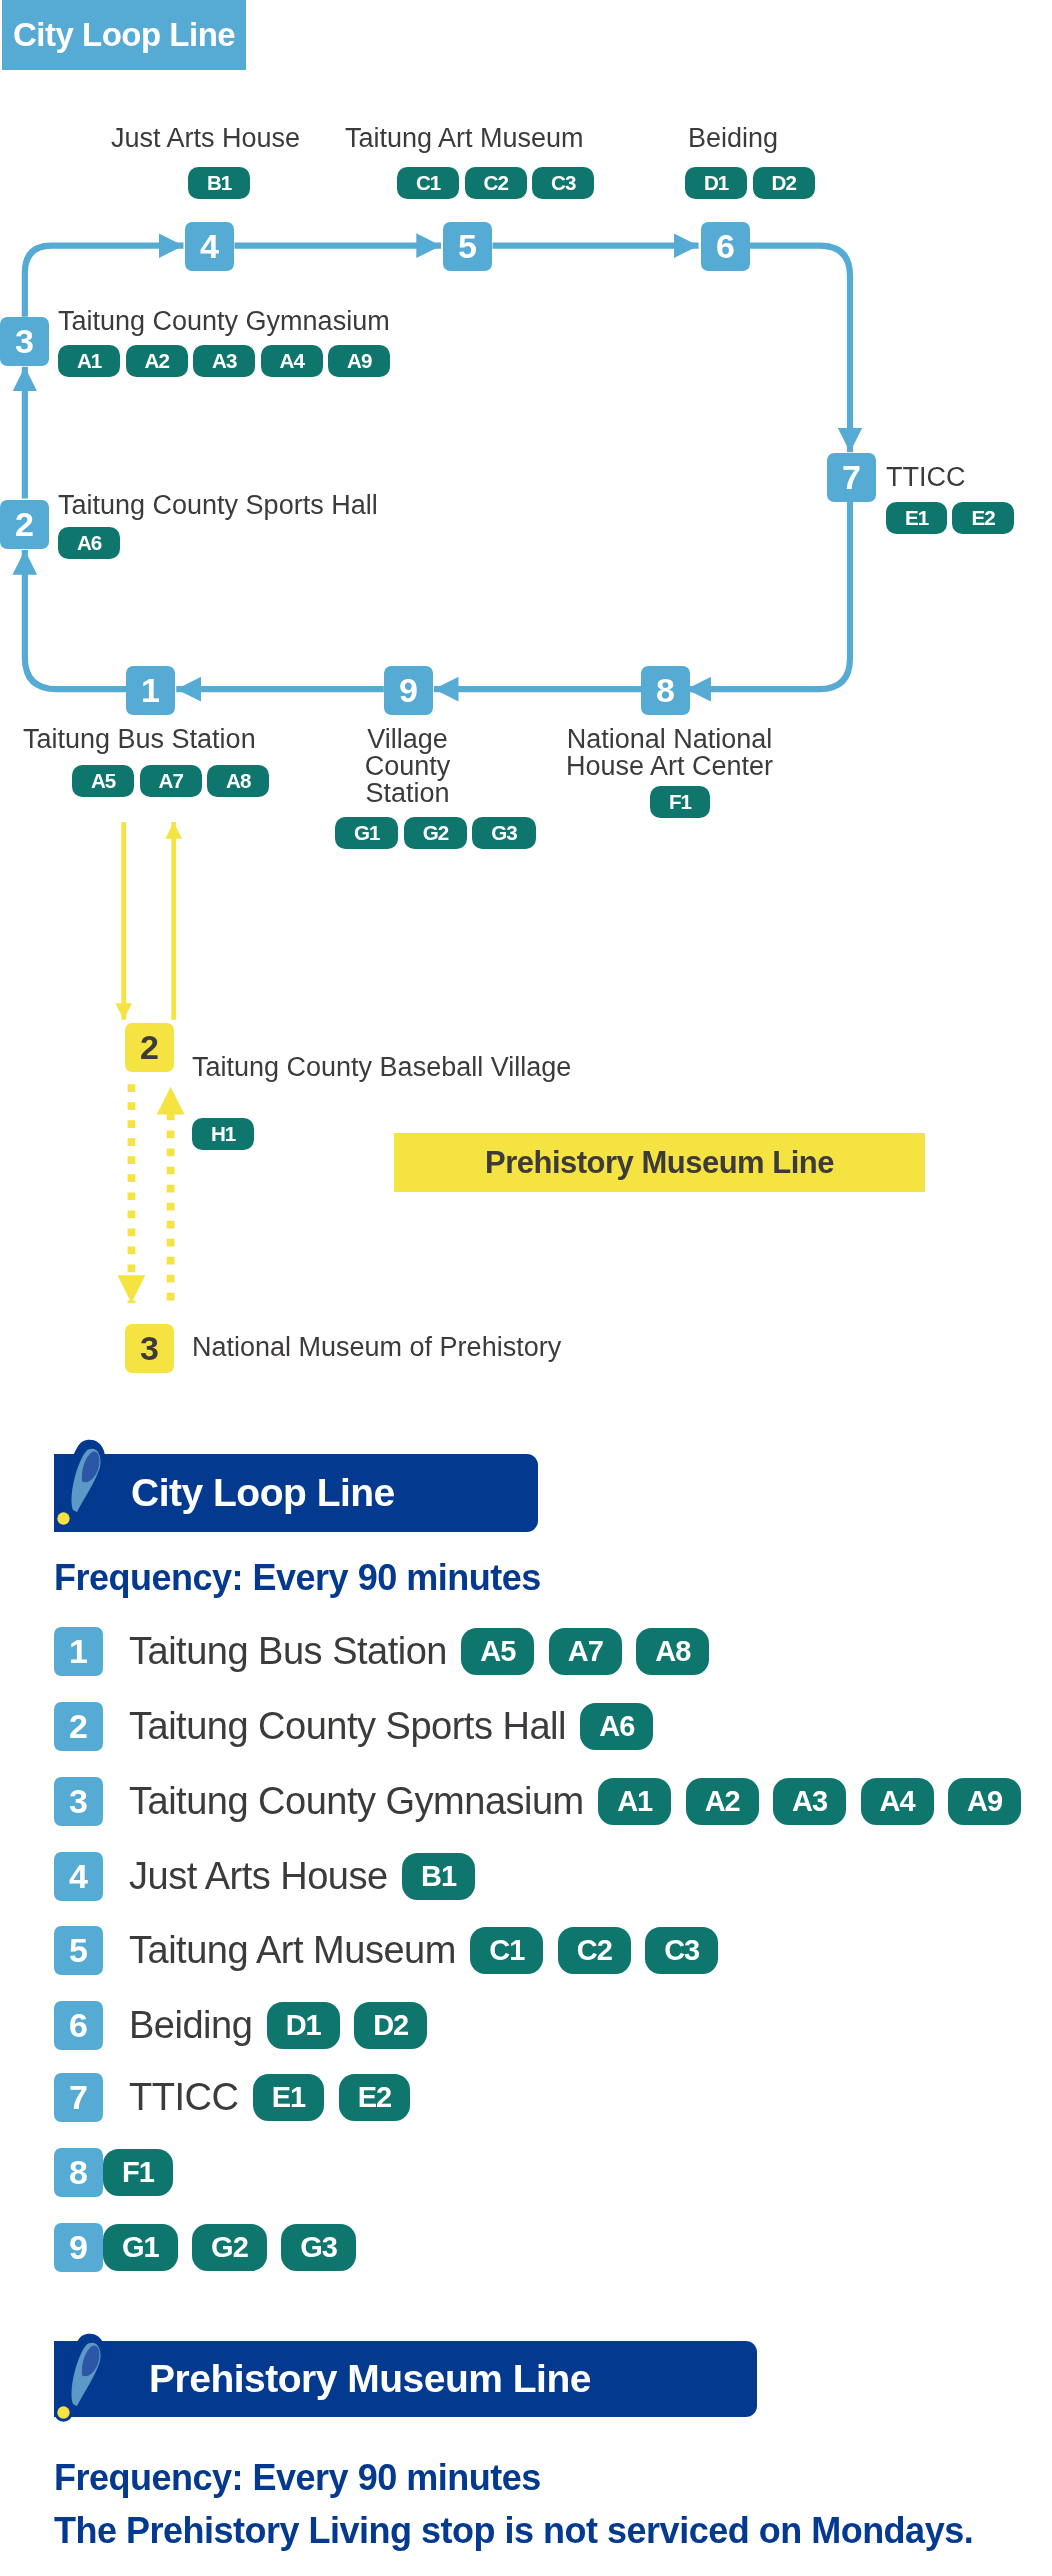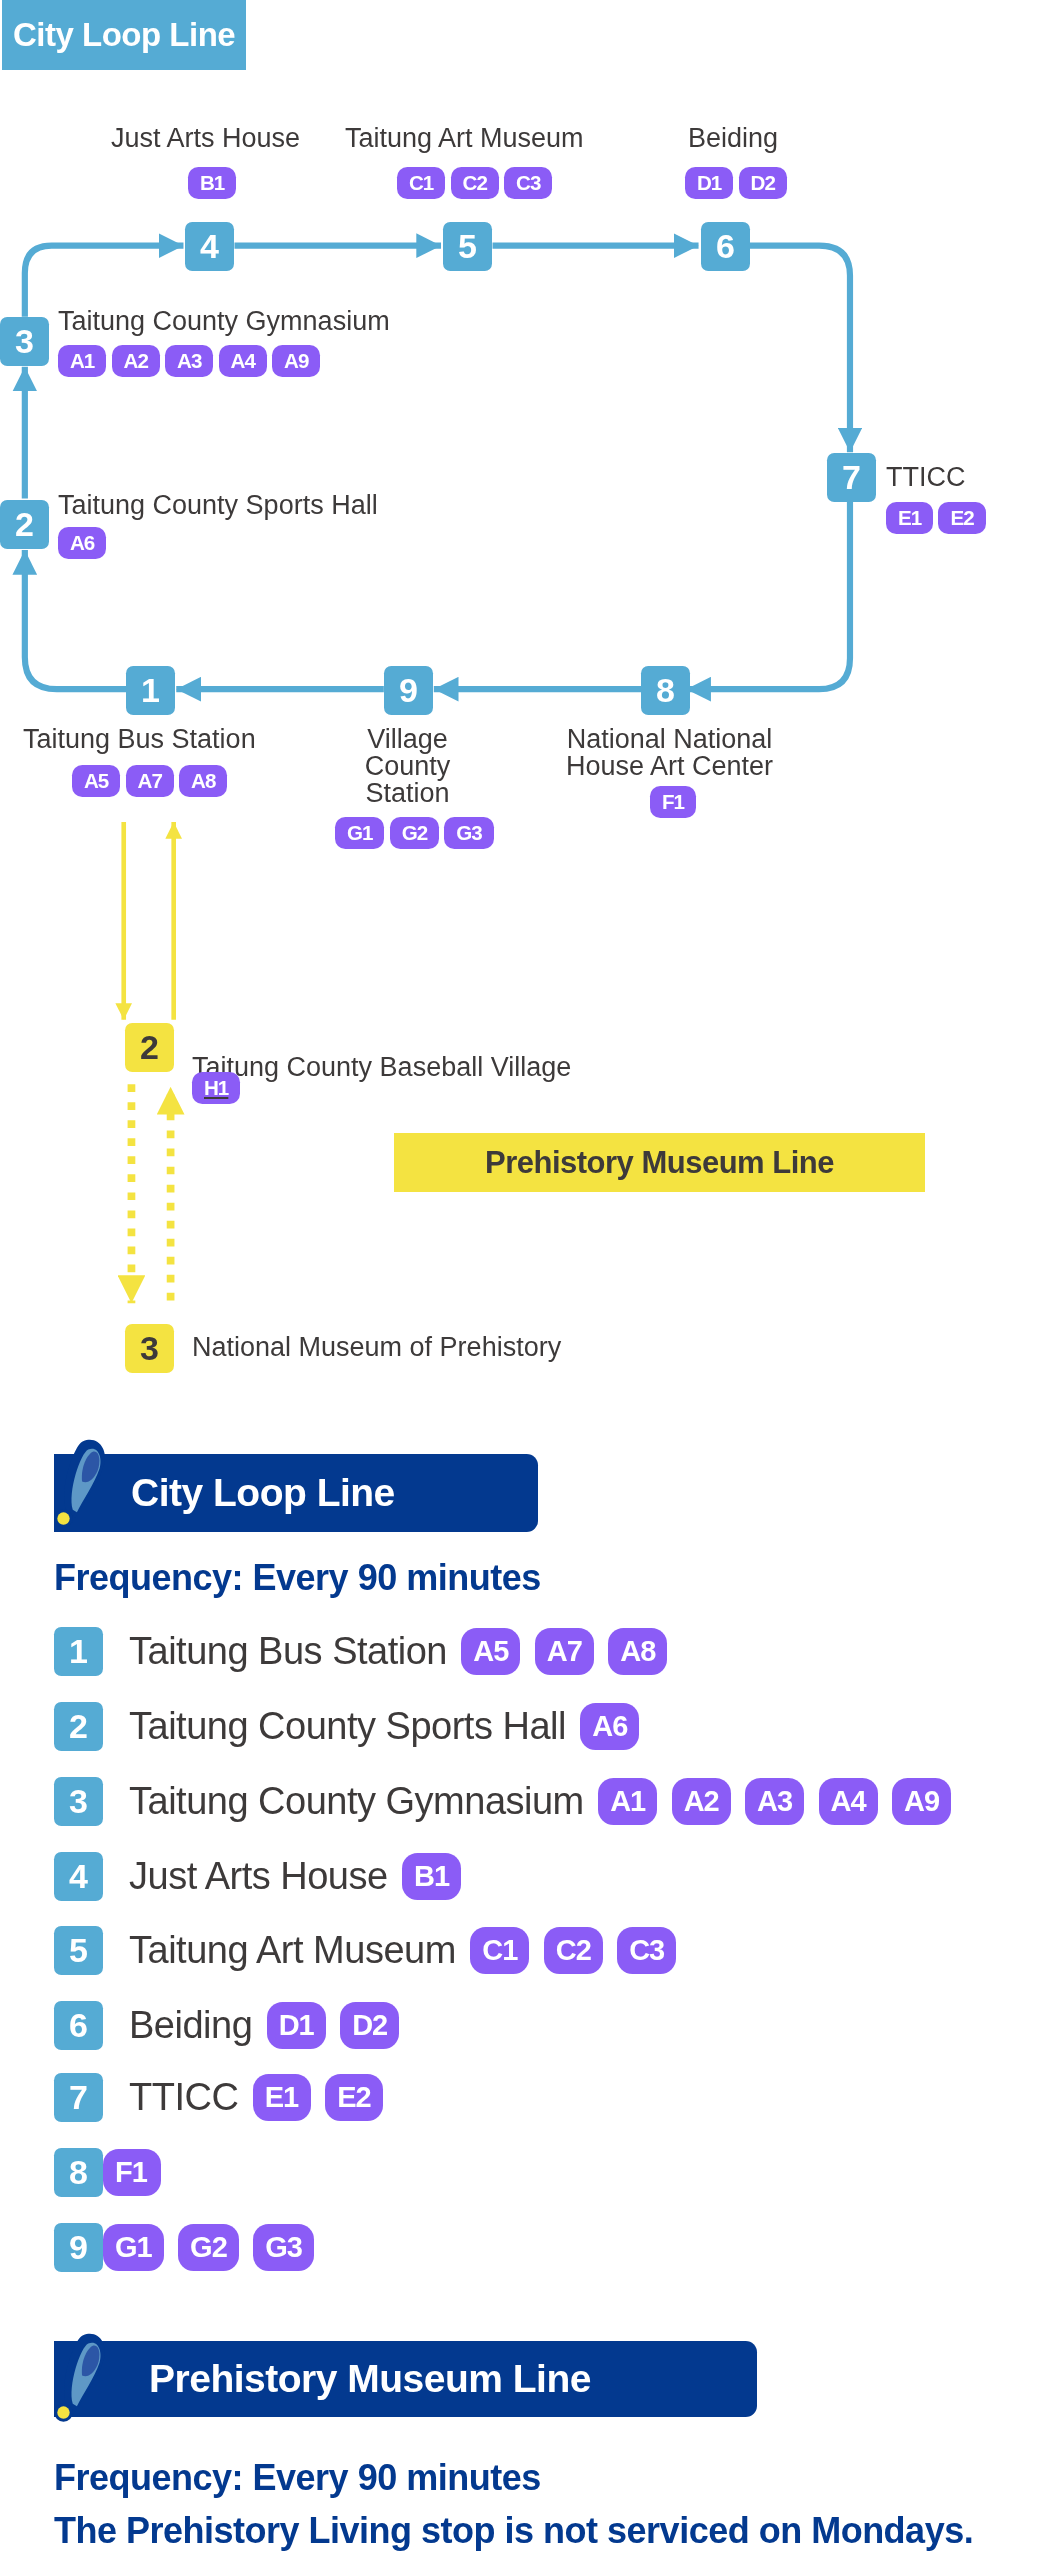--- a/index.html
+++ b/index.html
@@ -8,22 +8,22 @@
   .hdr-box { position: absolute; left: 2.1px; top: 0; width: 244px; height: 70px; background: #55abd4;
              color: #fff; font-weight: bold; font-size: 33px; line-height: 70px; text-align: center; letter-spacing: -0.5px; }
   .ylw-box { position: absolute; left: 394px; top: 1133px; width: 531px; height: 59px; background: #f4e341;
              color: #3d3a3a; font-weight: bold; font-size: 31px; line-height: 59px; text-align: center; letter-spacing: -0.5px; }
   .stn-box { position: absolute; width: 49px; height: 49px; border-radius: 7.2px; background: #55abd4; color: #fff;
              font-weight: bold; font-size: 34px; line-height: 49px; text-align: center; }
   .stn-box.y { background: #f4e341; color: #3d3a3a; width: 49px; height: 49px; }
   .lbl { position: absolute; font-size: 27px; color: #3d3a3a; line-height: 1.0; white-space: nowrap; font-family: "Liberation Sans Narrow", "Liberation Sans", sans-serif; }
   .lbl.c { text-align: center; white-space: normal; }
   .badges { position: absolute; display: flex; gap: 5.2px; }
-  .badge { background: #8b5cf6; color: #fff; font-weight: bold; font-size: 20.6px; border-radius: 10.3px;
-           height: 32px; min-width: 41px; padding: 0 12px; box-sizing: border-box; text-align: left; line-height: 32px; letter-spacing: -1px; }
+  .badge { background: #0f766e; color: #fff; font-weight: bold; font-size: 20.6px; border-radius: 10.3px;
+           height: 32px; min-width: 41px; padding: 0 19px; box-sizing: border-box; text-align: left; line-height: 32px; letter-spacing: -1px; }
   svg.map { position: absolute; left: 0; top: 0; }
   
   .sec-banner { position: absolute; left: 54px; height: 78px; background: #03398f; border-radius: 0 11.3px 11.3px 0;
                 color: #fff; font-weight: bold; font-size: 39px; line-height: 78px; letter-spacing: -0.5px; }
   .sec-banner .txt { position: absolute; left: 77px; top: 0; }
   .pin { position: absolute; }
   .freq { position: absolute; left: 54px; color: #03398f; font-weight: bold; font-size: 36px; line-height: 1; white-space: nowrap; letter-spacing: -0.5px; }
   .row { position: absolute; left: 54px; display: flex; align-items: center; height: 52px; }
   .row .num { width: 49px; height: 49px; border-radius: 7.2px; background: #55abd4; color: #fff; font-weight: bold; font-size: 34px;
               line-height: 49px; text-align: center; flex: none; }
@@ -138,21 +138,21 @@
 <div class="lbl c" style="left:546px; top:726px; width:247px;">
   <div>National National</div>
   <div>House Art Center</div>
 </div>
 <div class="badges" style="left:650px; top:786px;">
   <div class="badge">F1</div>
 </div>
 
 <div class="stn-box y" style="left:125px; top:1023px;">2</div>
 <div class="lbl" style="left:192px; top:1054px;">Taitung County Baseball Village</div>
-<div class="badges" style="left:192px; top:1072px;text-decoration:underline;">
+<div class="badges" style="left:192px; top:1118px;">
   <div class="badge">H1</div>
 </div>
 
 <div class="ylw-box">Prehistory Museum Line</div>
 
 <div class="stn-box y" style="left:125px; top:1324px;">3</div>
 <div class="lbl" style="left:192px; top:1334px;">National Museum of Prehistory</div>
 
 <div class="sec-banner" style="top:1454px; width:484px;">
   <span class="txt">City Loop Line</span>

